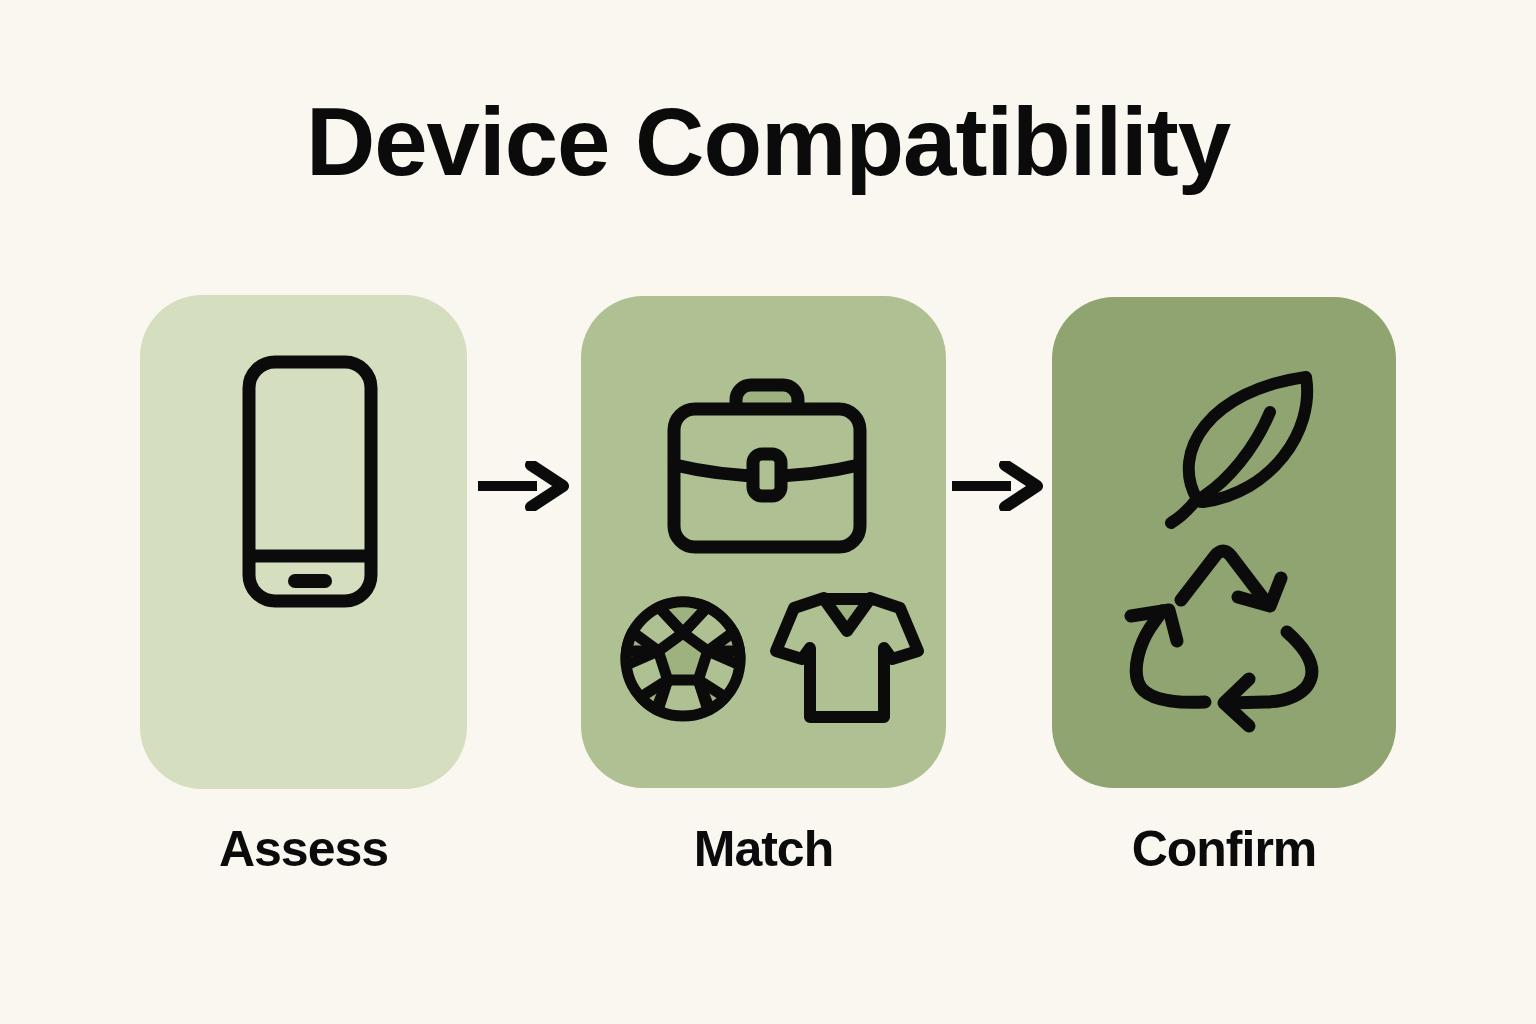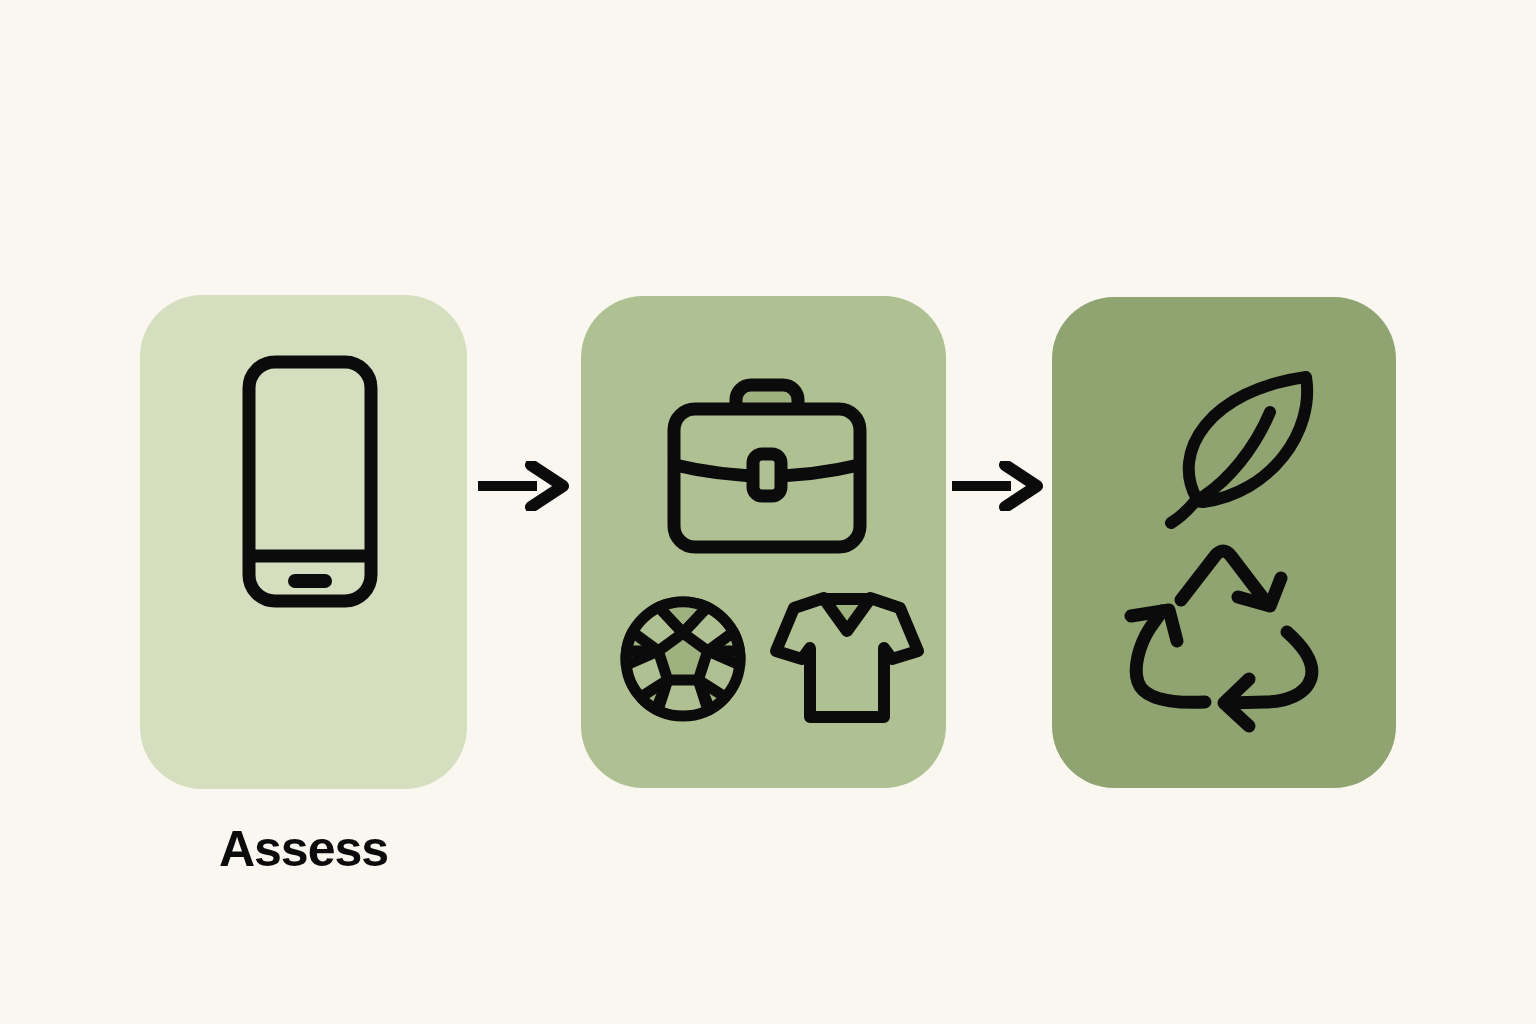--- a/index.html
+++ b/index.html
@@ -19,20 +19,21 @@
     font-size:50px;font-weight:bold;letter-spacing:-1px;color:var(--ink);
   }
   .arrow{position:absolute;}
   .stroke{fill:none;stroke:var(--ink);stroke-linecap:round;stroke-linejoin:round;}
 </style>
 </head>
 <body>
 
 <div class="stage" style="--ink: #0B0B0B; background: rgb(250, 247, 240);">
 
+  <div class="title">Device Compatibility</div>
 
   <div class="card" style="left: 140px; top: 295px; width: 327px; height: 494px; background: rgb(213, 223, 191); --card: #D5DFBF; --accent: #C2D1A5;">
 
     <svg style="left:102px;top:60px;" width="136" height="253" viewBox="0 0 136 253">
       <rect class="stroke" x="7" y="7" width="122" height="239" rx="26" stroke-width="13"></rect>
       <line x1="8" y1="201" x2="128" y2="201" stroke="var(--ink)" stroke-width="13"></line>
       <rect x="46" y="219" width="44" height="14" rx="7" fill="var(--ink)"></rect>
     </svg>
   </div>
 
@@ -91,14 +92,16 @@
       <path class="stroke" stroke-width="13" d="M 56,60 L 90,16 Q 98,6 106,16 L 141,62"></path>
       <path class="stroke" stroke-width="13" d="M 113,57 L 145,66 L 156,38"></path>
       <path class="stroke" stroke-width="13" d="M 162,92 C 180,108 190,124 186,138 C 181,155 160,162 140,162 L 104,163"></path>
       <path class="stroke" stroke-width="13" d="M 124,139 L 99,163 L 124,186"></path>
       <path class="stroke" stroke-width="13" d="M 80,162 C 40,164 18,157 13,142 C 8,128 14,105 25,88 L 37,71"></path>
       <path class="stroke" stroke-width="13" d="M 6,76 L 44,70 L 52,101"></path>
     </svg>
   </div>
 
   <div class="step-label" style="left:140px;width:327px;">Assess</div>
+  <div class="step-label" style="left:581px;width:365px;">Match</div>
+  <div class="step-label" style="left:1052px;width:344px;">Confirm</div>
 
 </div>
 
 </body></html>

